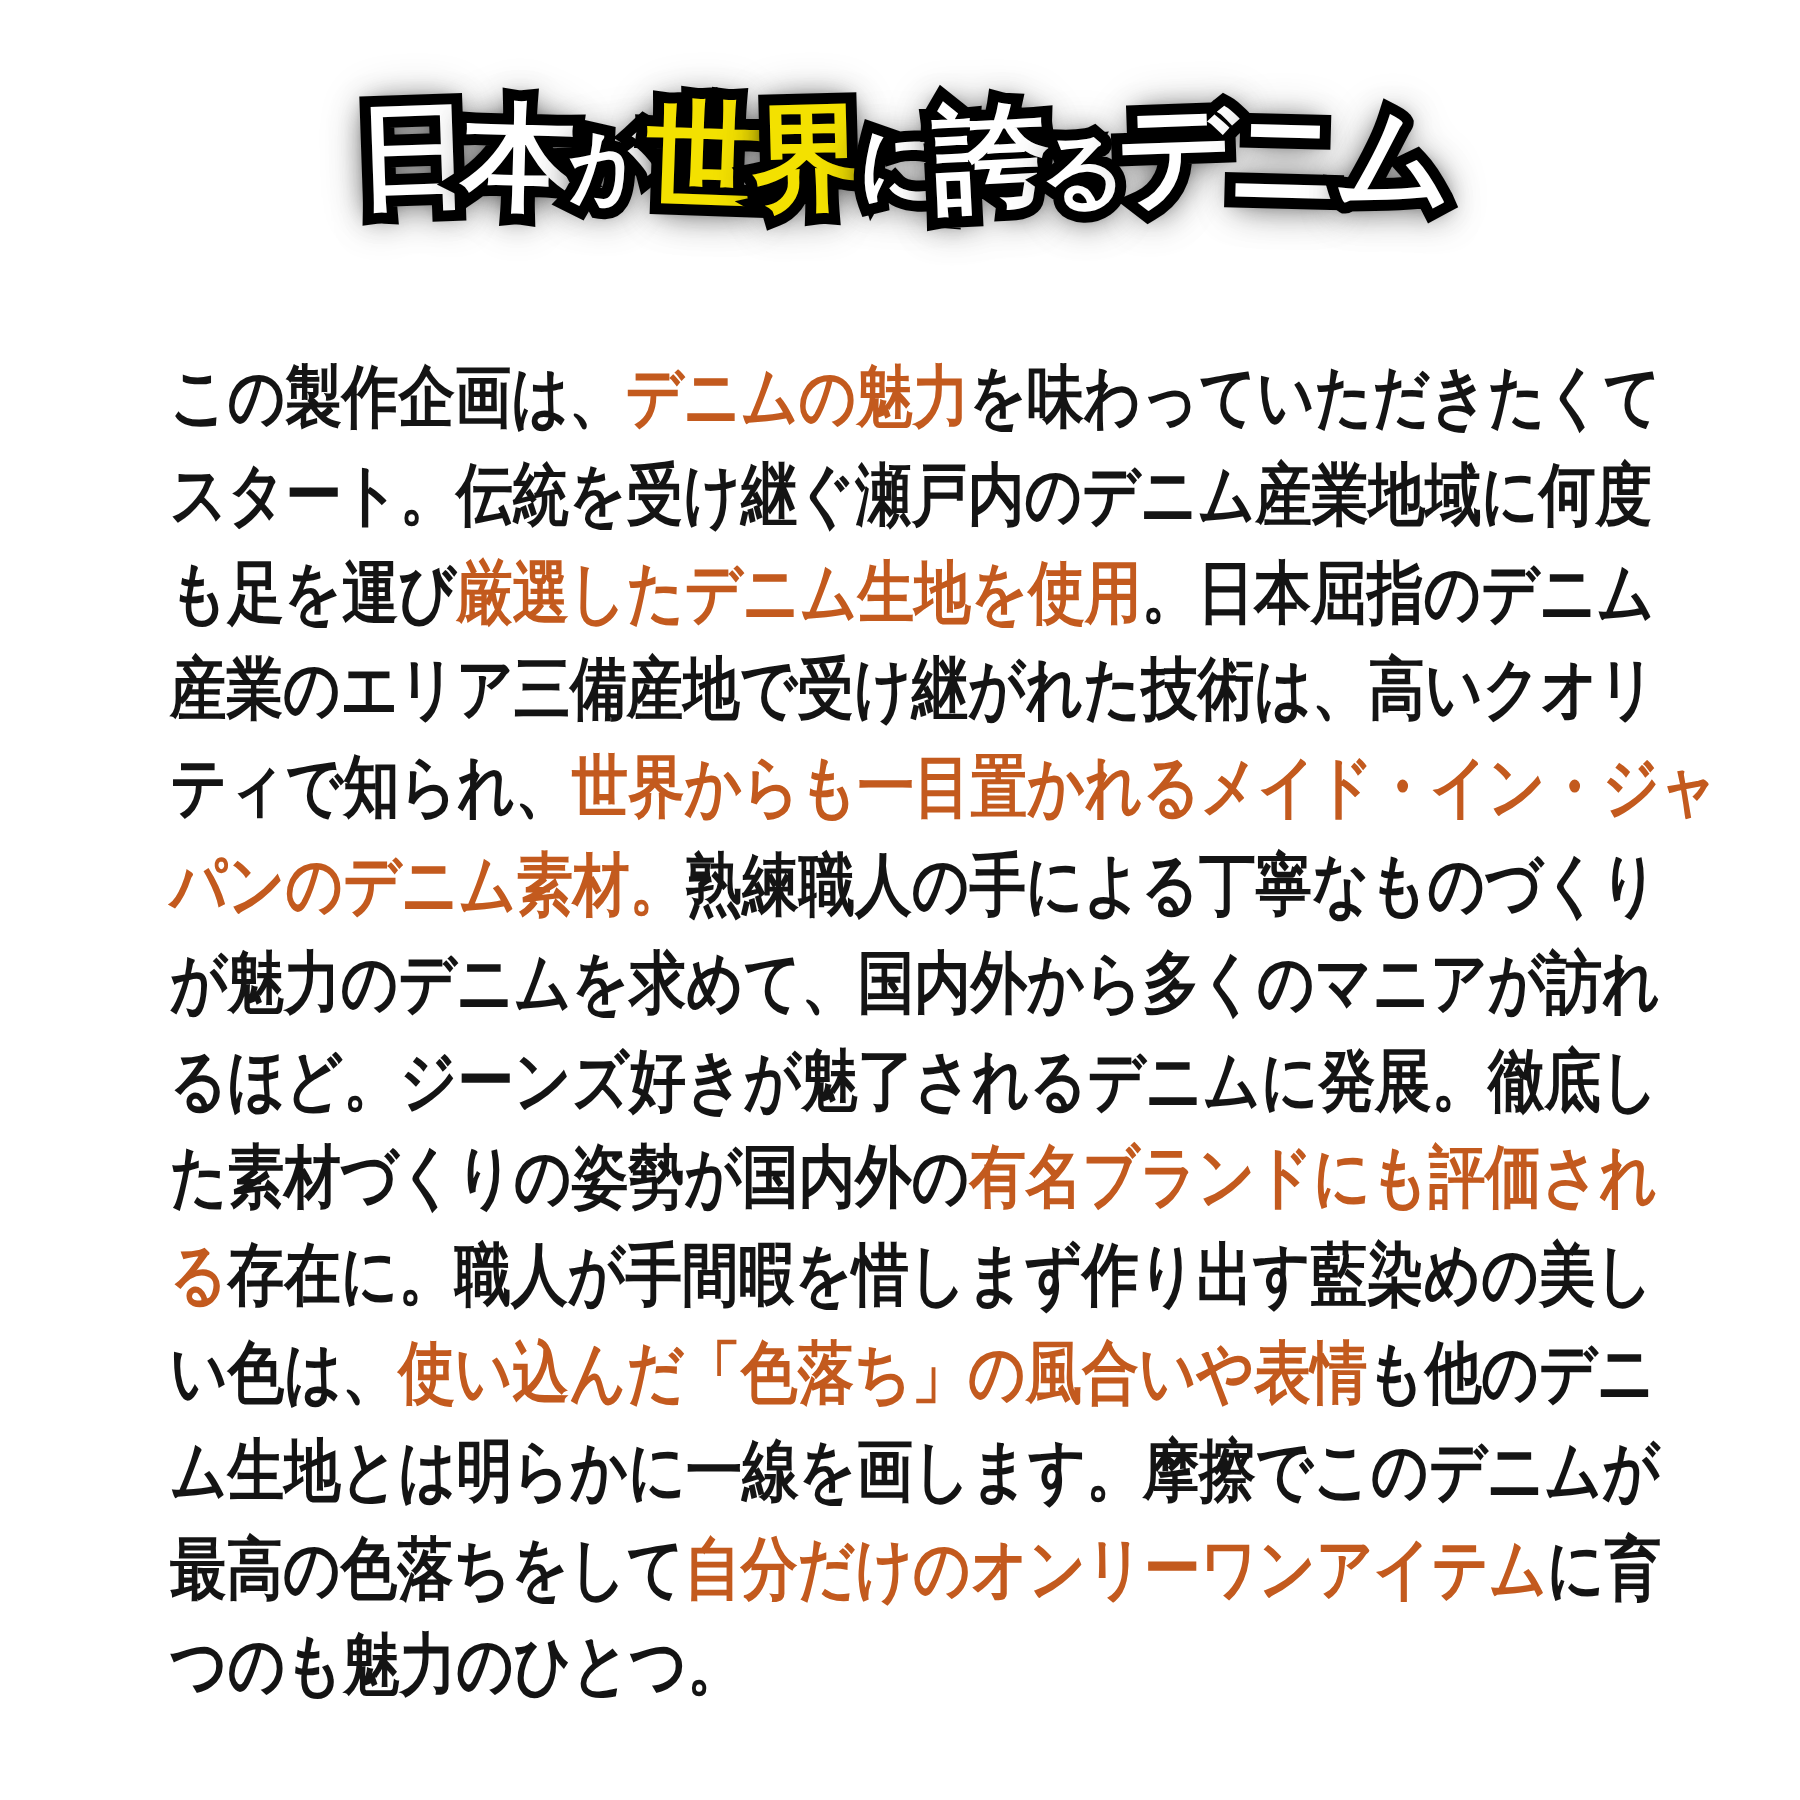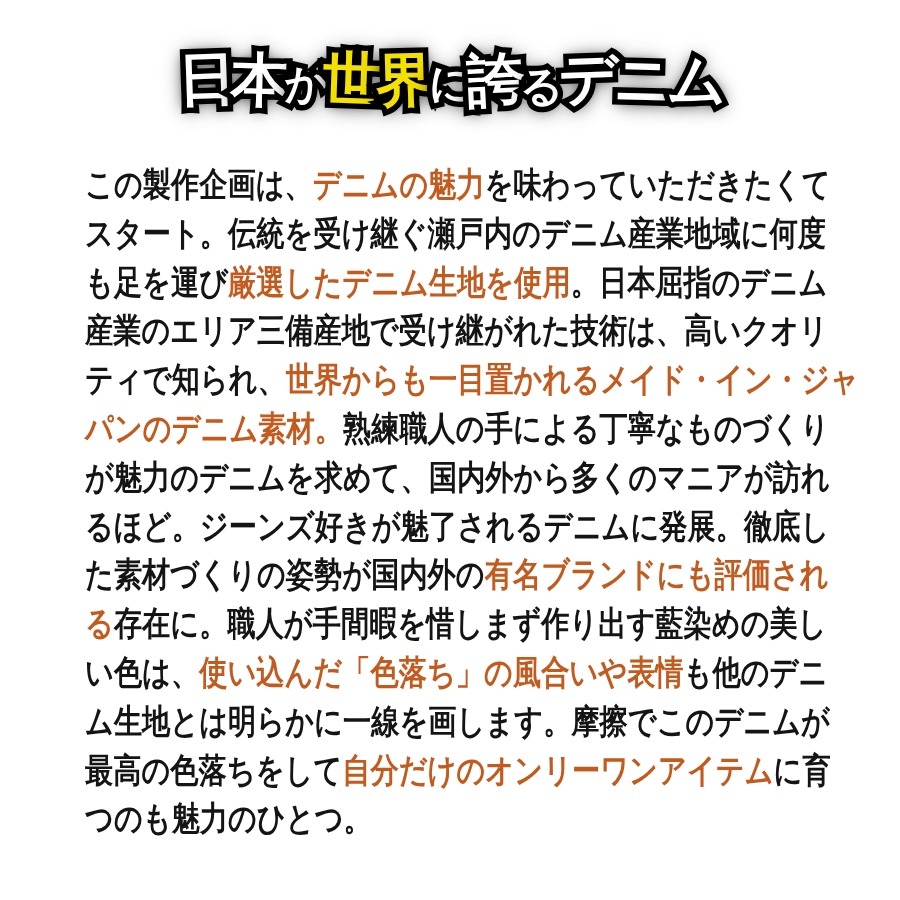--- a/index.html
+++ b/index.html
@@ -63,21 +63,21 @@
     position: relative;
     z-index: 1;
     color: var(--title-fill);
   }
   .tchar.hl .fill { color: var(--title-hl); }
 
   
   .para {
     position: absolute;
     left: 85px;
-    top: 160px;
+    top: 175px;
     width: 760px;
   }
   .line {
     height: 48.8px;
     line-height: 48.8px;
     font-size: 34px;
     font-weight: bold;
     color: var(--ink);
     white-space: nowrap;
     transform: scaleX(0.83);

